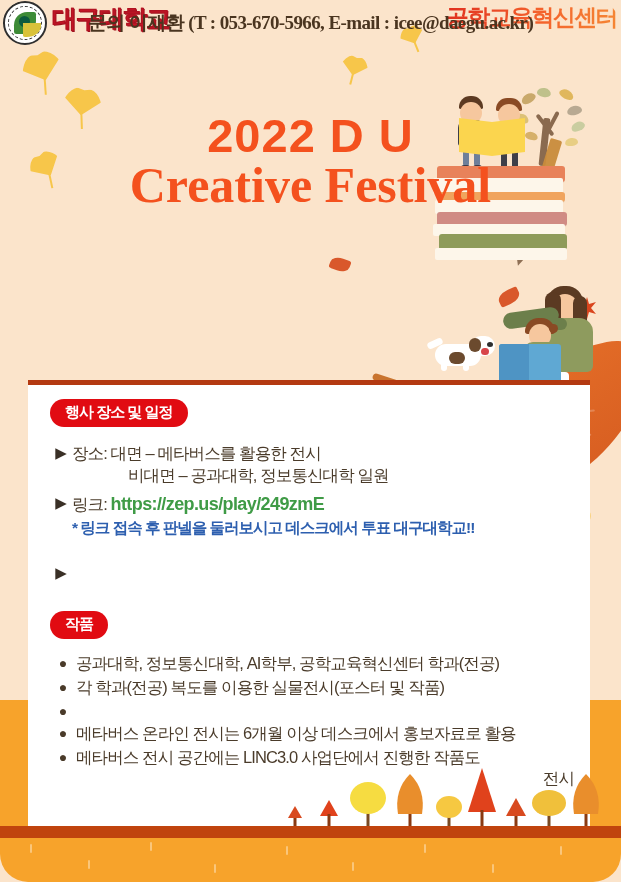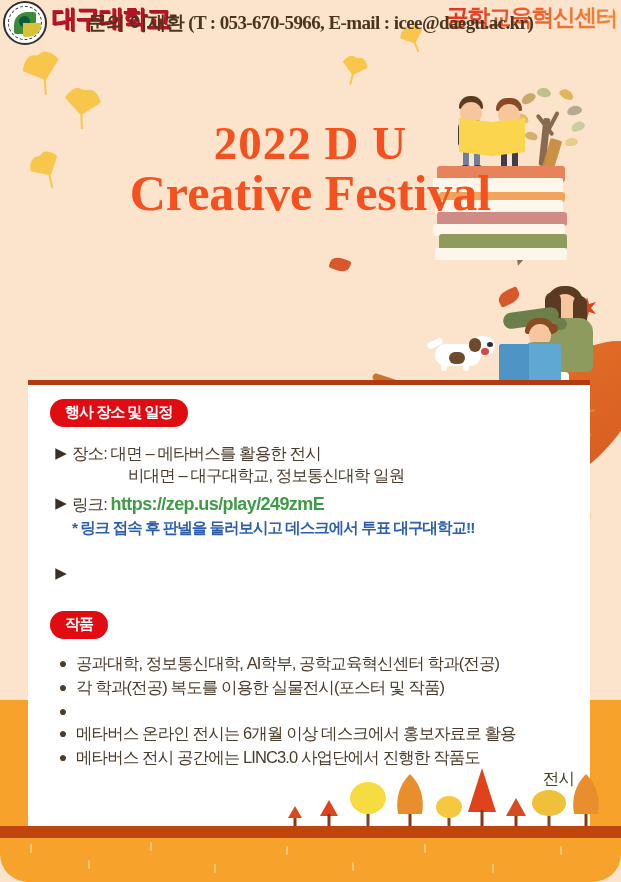--- a/index.html
+++ b/index.html
@@ -80,21 +80,21 @@
   .tleaf{position:absolute;border-radius:50% 50% 50% 50%/60% 60% 40% 40%;}
   .pencil{position:absolute;width:12px;height:120px;background:#C98C3C;
     border-radius:2px;transform:rotate(17deg);opacity:.95;}
   .pencil:after{content:"";position:absolute;bottom:-12px;left:0;width:0;height:0;
     border-left:6px solid transparent;border-right:6px solid transparent;border-top:13px solid #8A6A4F;}
 
   
   .title-wrap{position:absolute;left:0;top:112px;width:621px;text-align:center;}
   .t-en1{
     font-size:47px;font-weight:900;color:#F4511E;letter-spacing:1px;
-    font-family:Liberation Serif, serif;line-height:1.0;margin-top:8px;
+    font-family:Liberation Sans, sans-serif;line-height:1.0;
   }
   .t-en2{
     font-size:50px;font-weight:900;color:#F4511E;letter-spacing:0px;
     font-family:"Liberation Serif","DejaVu Serif",serif;line-height:1.05;
   }
   .t-kr1{
     font-size:45px;font-weight:900;color:#D91322;letter-spacing:-2.5px;
     line-height:1.05;margin-top:2px;-webkit-text-stroke:1px #D91322;
   }
   .t-kr2{margin-top:4px;color:#D91322;font-weight:900;letter-spacing:-2px;line-height:1;}
@@ -325,21 +325,21 @@
 
   <div class="card">
 
     <div class="sec1">
       <div class="badge">행사 장소 및 일정</div>
 
       <div class="row" style="margin-top:16px;">
         <div class="arrow">▶</div>
         <div class="txt">
           <span>장소: 대면 – 메타버스를 활용한 전시</span>
-          <span class="indent">비대면 – 대구대학교, 정보통신대학 일원</span>
+          <span class="indent">비대면 – 공과대학, 정보통신대학 일원</span>
         </div>
       </div>
 
       <div class="row" style="margin-top:6px;">
         <div class="arrow">▶</div>
         <div class="txt">
           <span>링크:</span>
           <span class="link">https://zep.us/play/249zmE</span>
         </div>
       </div>

